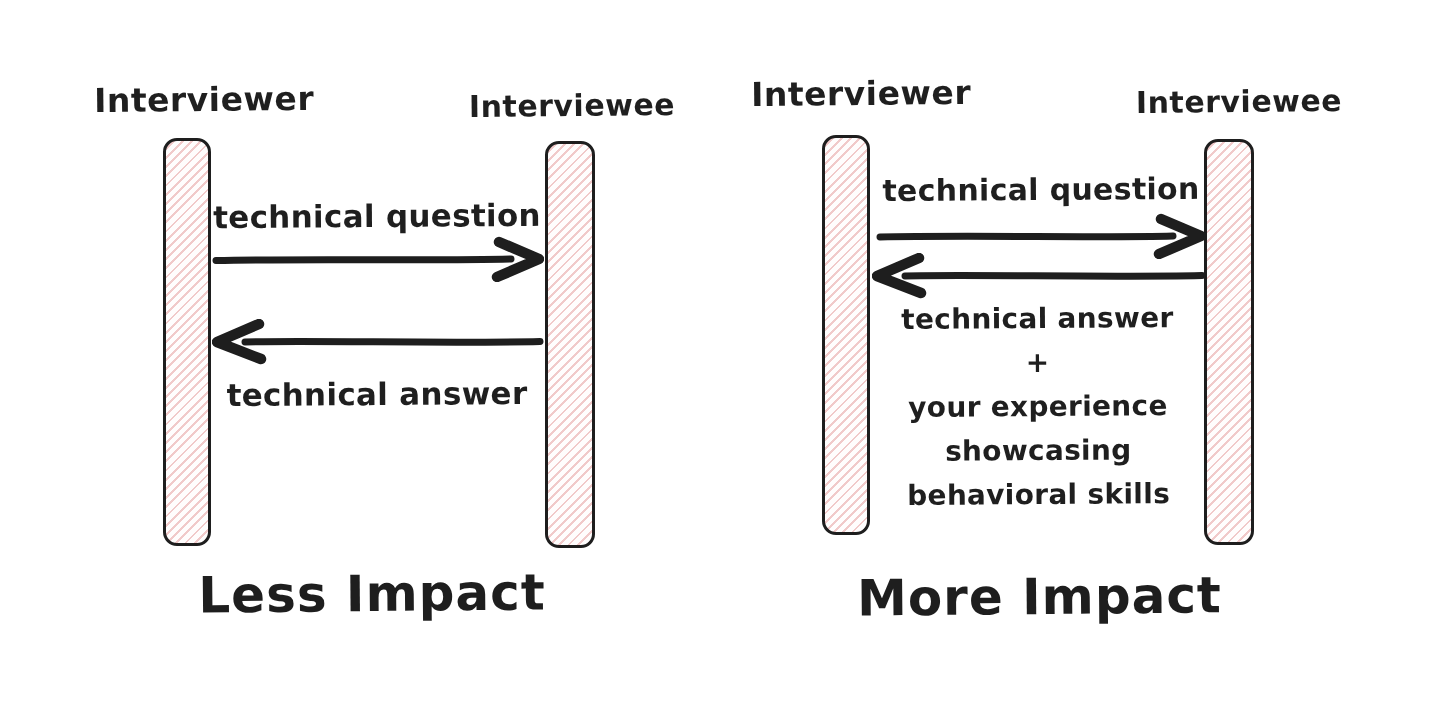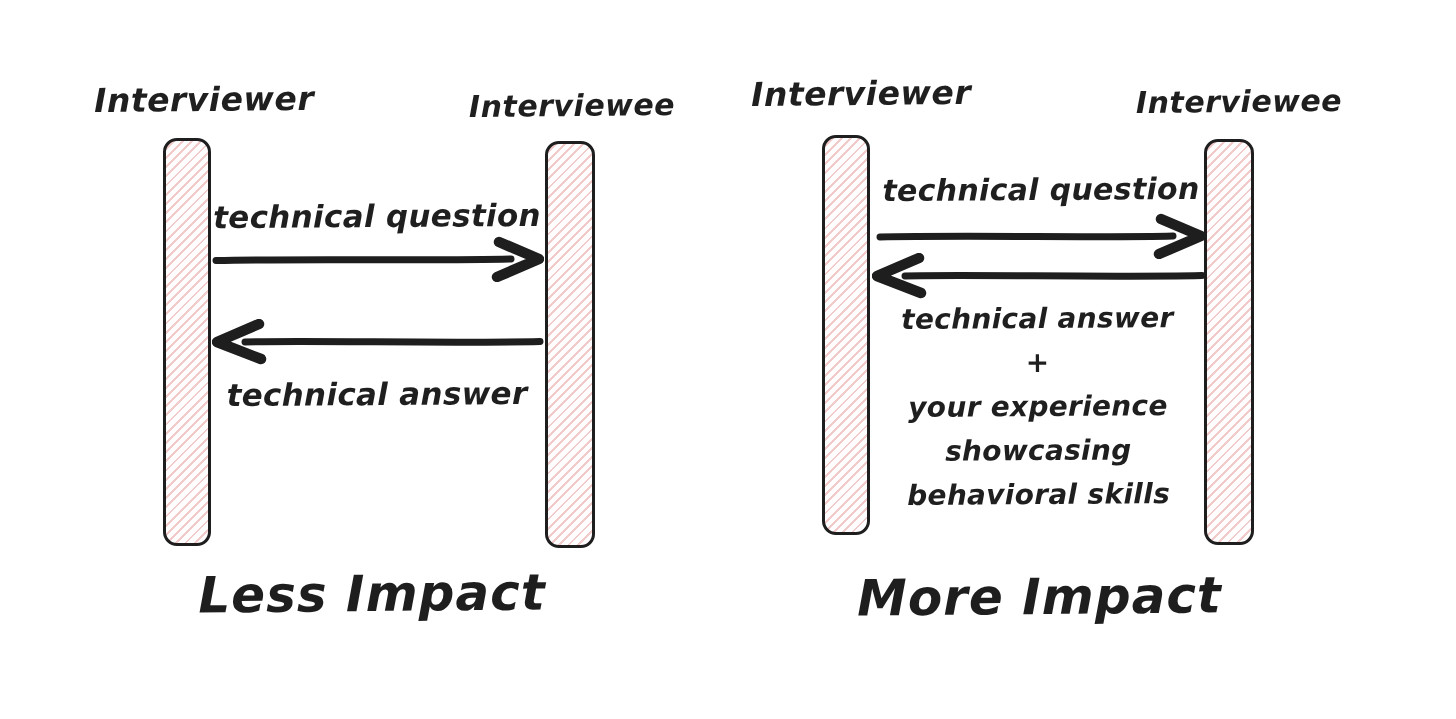--- a/index.html
+++ b/index.html
@@ -8,21 +8,20 @@
     background: #ffffff;
   }
   .stage {
     position: relative;
     width: 1456px;
     height: 719px;
     background: #ffffff;
     overflow: hidden;
     font-family: "DejaVu Sans", sans-serif;
     color: #1e1e1e;
-    font-style: italic;
   }
   .abs { position: absolute; }
 
   .actor-label {
     text-align: center;
     font-weight: 700;
     color: #1f1f1f;
     letter-spacing: 0.5px;
     white-space: nowrap;
     transform: rotate(-0.6deg);

